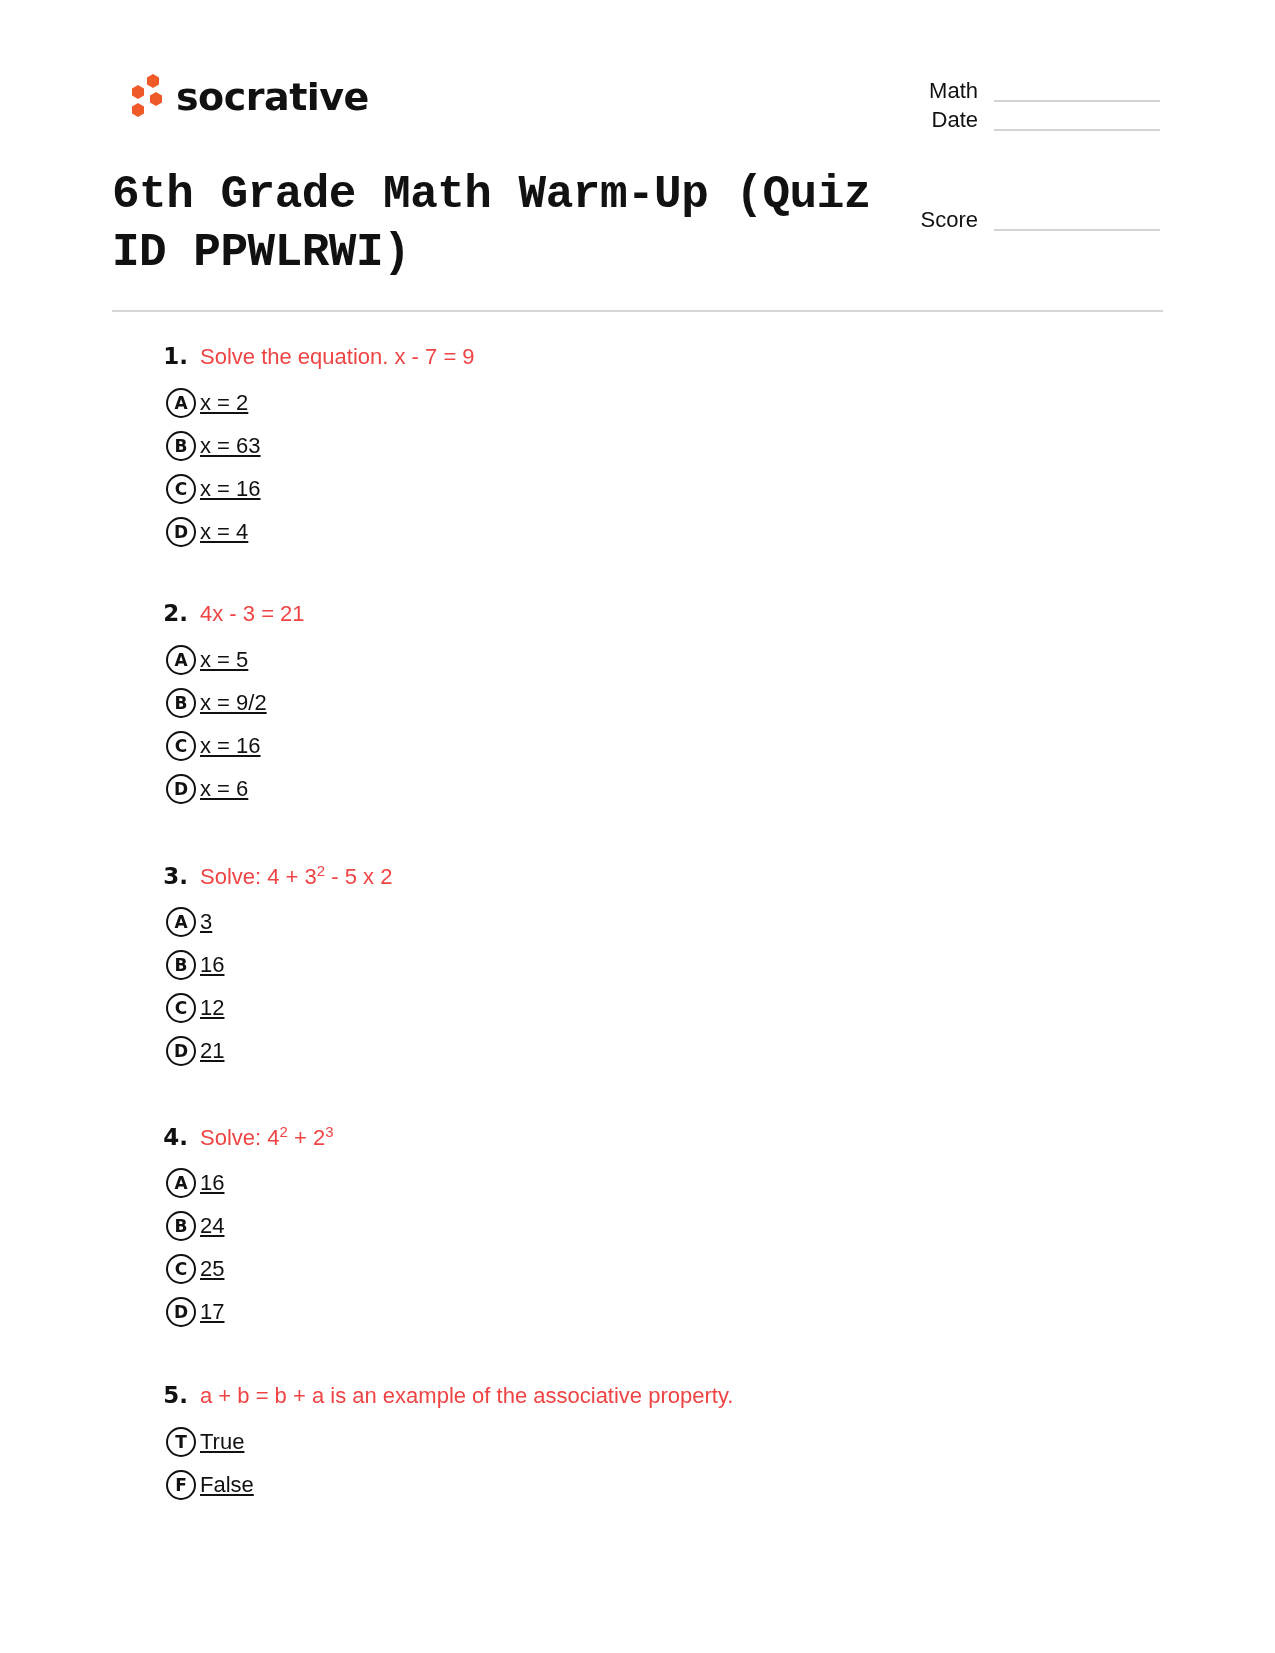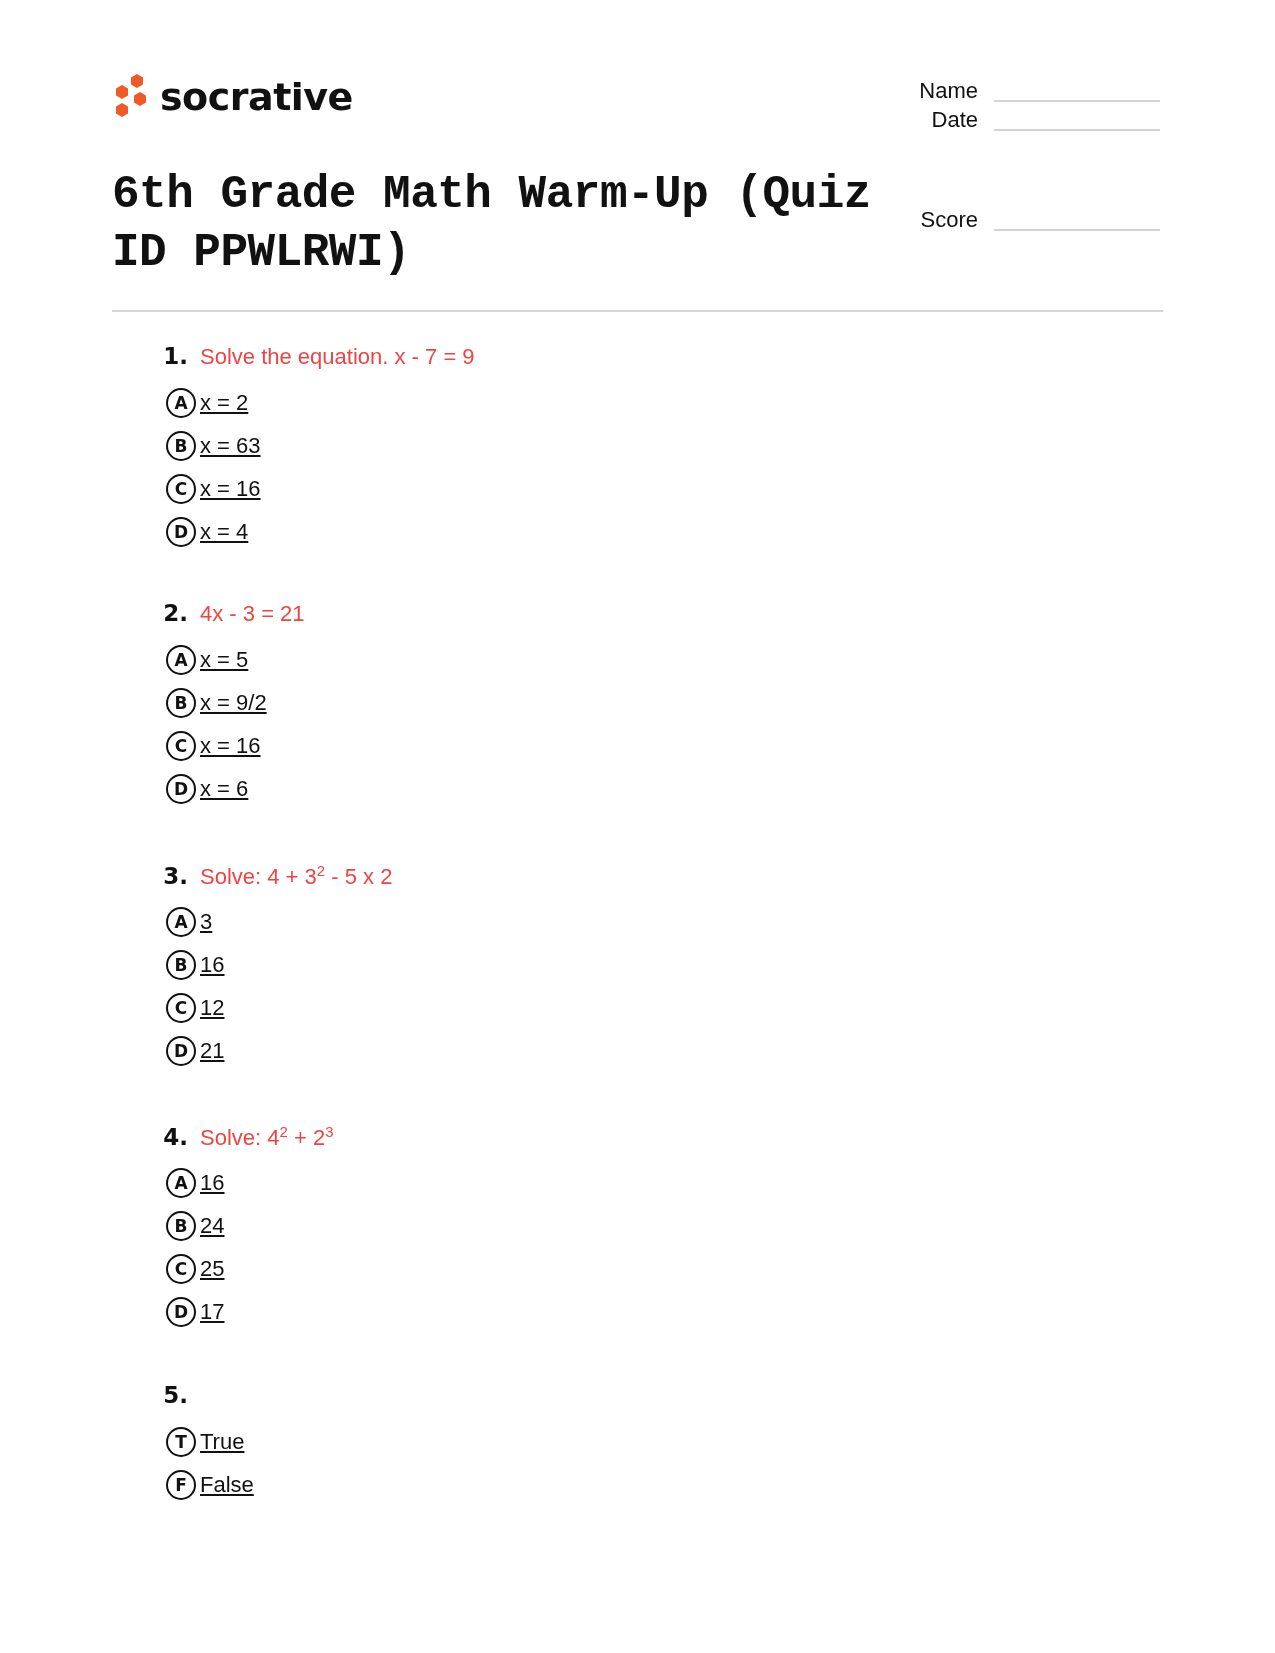--- a/index.html
+++ b/index.html
@@ -1,18 +1,18 @@
 <!DOCTYPE html>
 <html><head>
 <meta charset="utf-8">
 <style>
   html, body { margin: 0; padding: 0; background: #ffffff; }
   body { width: 1275px; height: 1653px; position: relative; overflow: hidden;
          font-family: "Liberation Sans", "DejaVu Sans", sans-serif; color: #111; }
-  .logo { position: absolute; left: 112px; top: 72px; display: flex; align-items: center; }
+  .logo { position: absolute; left: 128px; top: 72px; display: flex; align-items: center; }
   .logo svg { width: 38px; height: 50px; }
   .logo-text { font-family: "DejaVu Sans", sans-serif; font-weight: bold; font-size: 38px;
                letter-spacing: -0.5px; margin-left: 10px; color: #111; }
   .title { position: absolute; left: 112px; top: 166px; width: 780px; margin: 0;
            font-family: Liberation Mono, monospace; font-weight: bold; font-size: 46px;
            line-height: 58px; color: #111; letter-spacing: -0.5px; }
   .field { position: absolute; display: flex; align-items: flex-end; }
   .field-label { width: 98px; text-align: right; font-size: 22px; color: #111; }
   .field-line { width: 166px; height: 0; border-bottom: 2px solid #d3d3d3; margin-left: 16px; margin-bottom: 2px; }
   .divider { position: absolute; left: 112px; width: 1051px; top: 310px; height: 0;
@@ -38,21 +38,21 @@
     <polygon fill="#F05A28" points="10,13 16,16.5 16,23.5 10,27 4,23.5 4,16.5"></polygon>
     <polygon fill="#F05A28" points="28,20 34,23.5 34,30.5 28,34 22,30.5 22,23.5"></polygon>
     <polygon fill="#F05A28" points="10,31 16,34.5 16,41.5 10,45 4,41.5 4,34.5"></polygon>
   </svg>
   <span class="logo-text">socrative</span>
 </div>
 
 <h1 class="title">6th Grade Math Warm-Up (Quiz ID PPWLRWI)</h1>
 
 <div class="field" style="left:880px; top:78px;">
-  <span class="field-label">Name</span>
+  <span class="field-label">Math</span>
   <span class="field-line"></span>
 </div>
 <div class="field" style="left:880px; top:107px;">
   <span class="field-label">Date</span>
   <span class="field-line"></span>
 </div>
 <div class="field" style="left:880px; top:207px;">
   <span class="field-label">Score</span>
   <span class="field-line"></span>
 </div>
@@ -147,20 +147,21 @@
     </div>
   <div class="option">
       <span class="bubble">D</span>
       <span class="opt-text">17</span>
     </div>
 </div>
 
 <div class="question" style="top:1382px;">
   <div class="q-head">
     <span class="q-num">5.</span>
+    <span class="q-text">a + b = b + a is an example of the associative property.</span>
   </div>
   <div class="option">
       <span class="bubble">T</span>
       <span class="opt-text">True</span>
     </div>
   <div class="option">
       <span class="bubble">F</span>
       <span class="opt-text">False</span>
     </div>
 </div>

